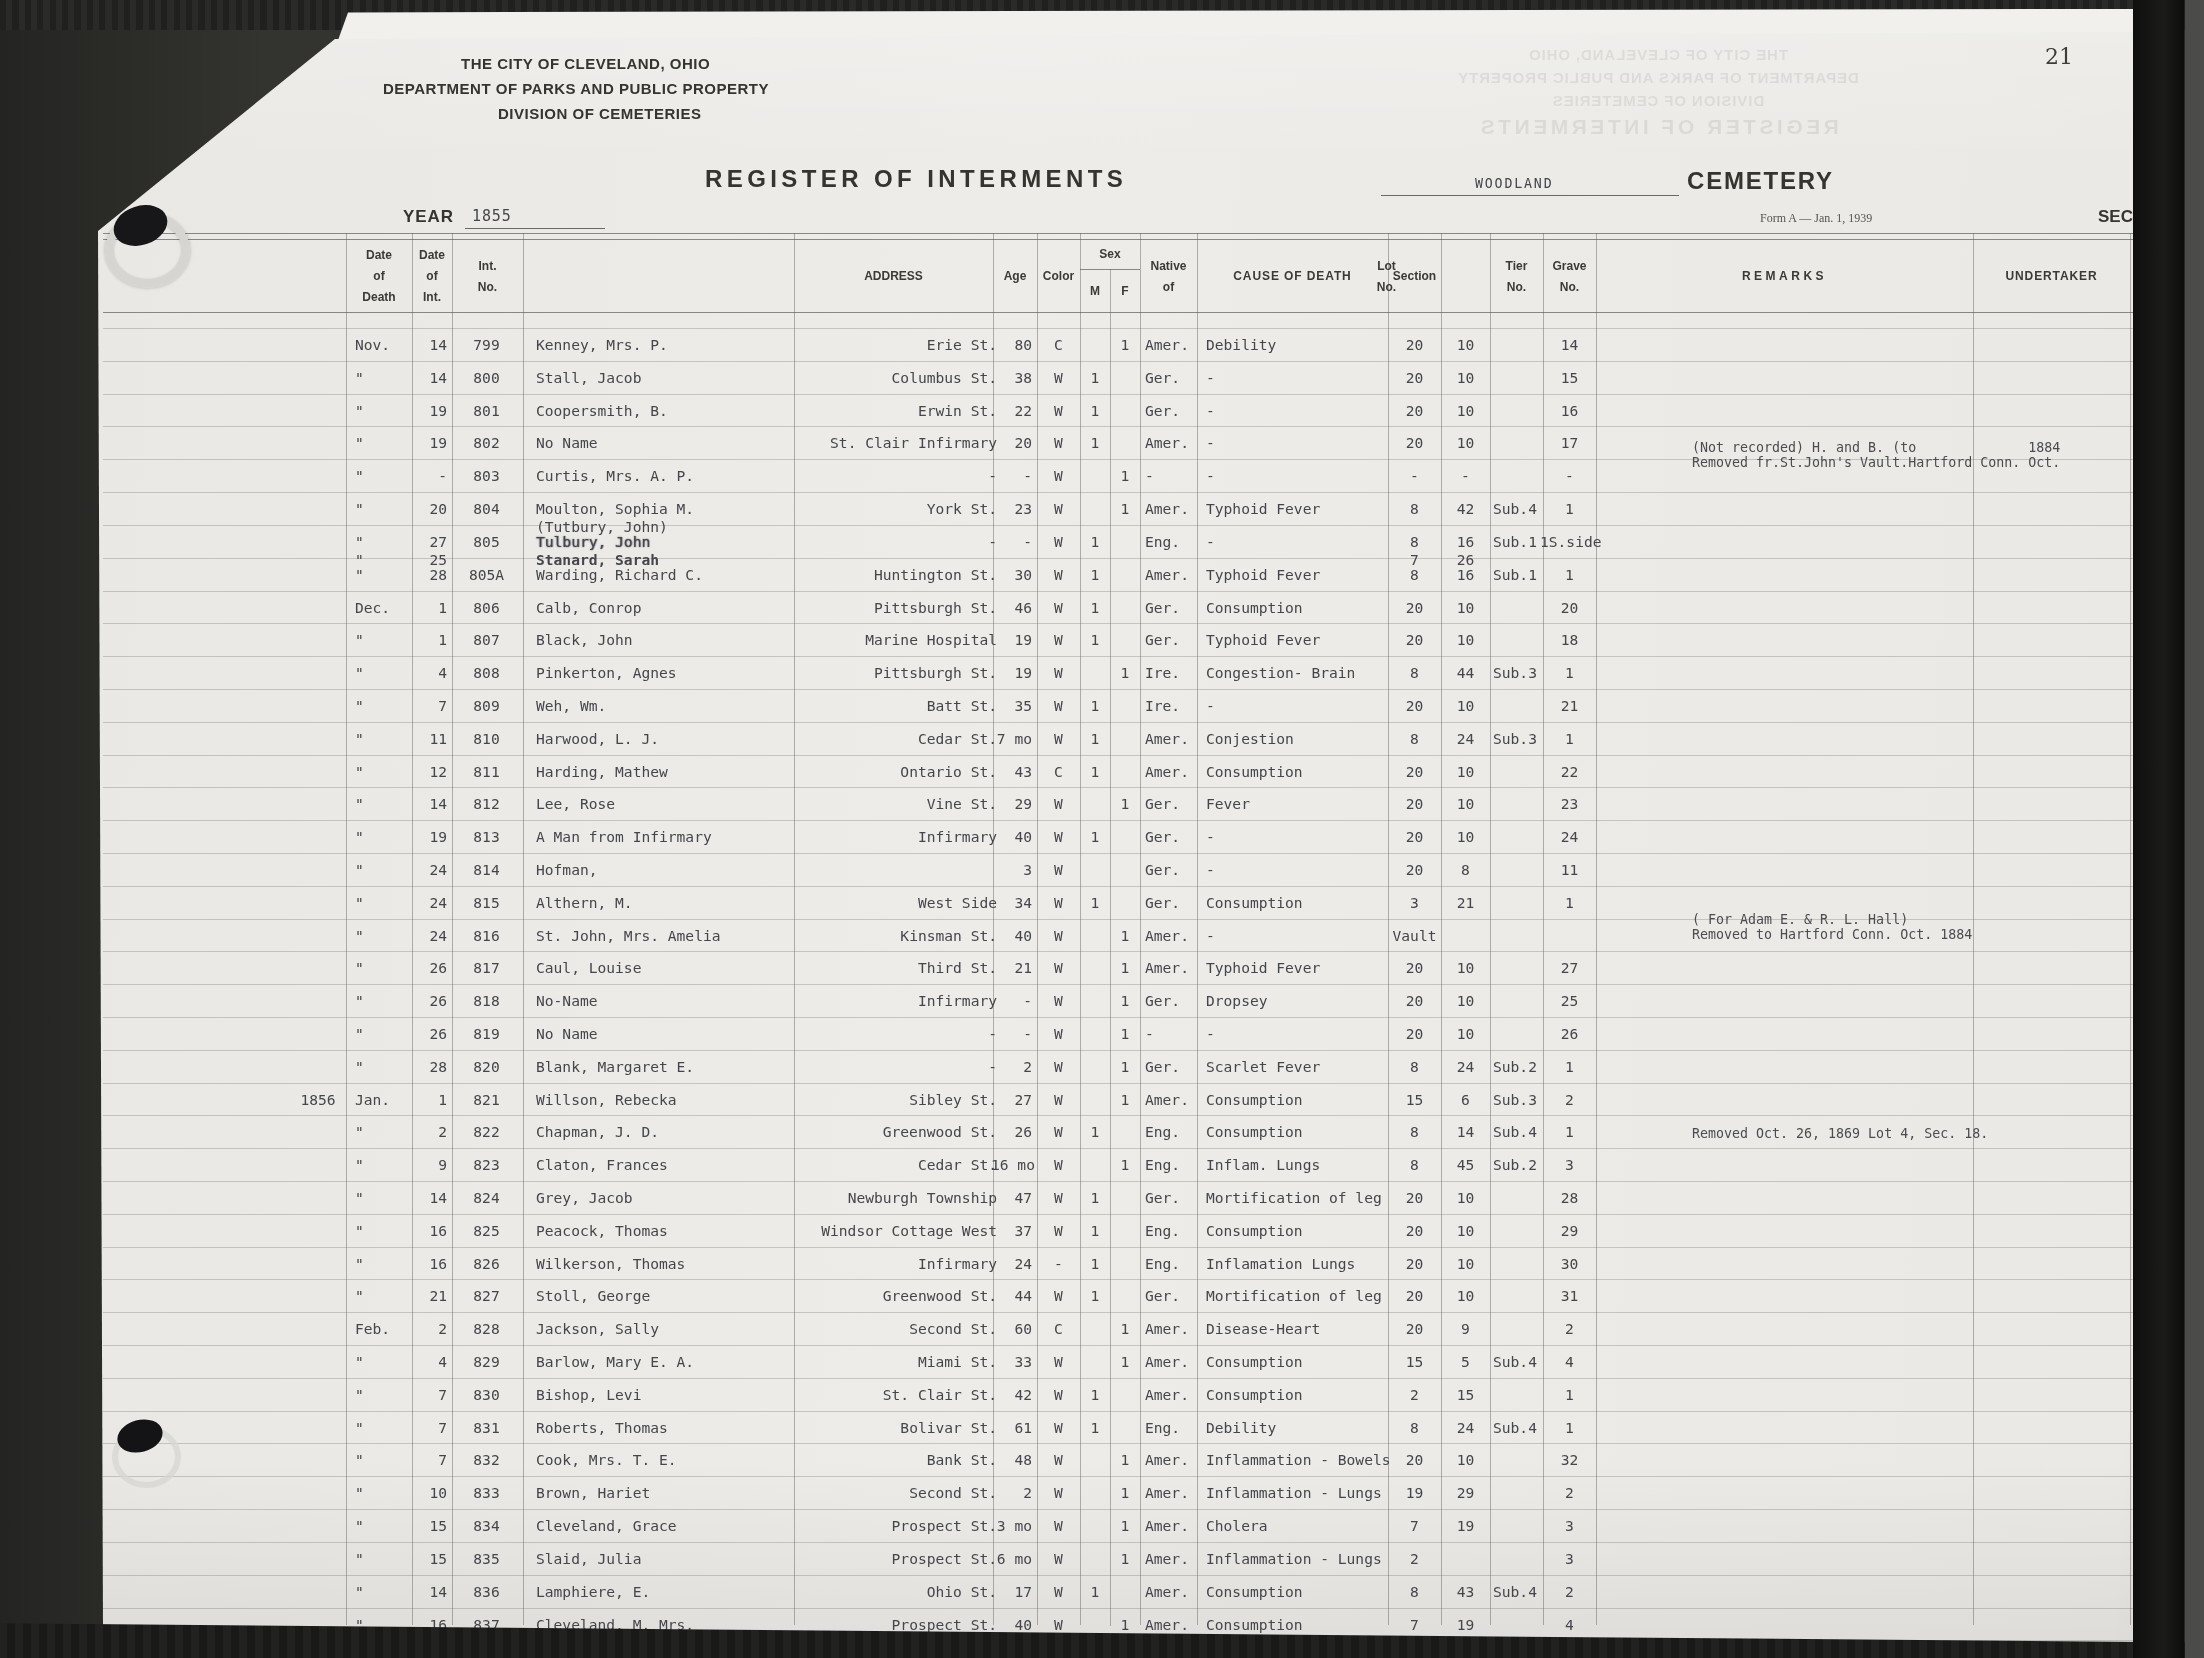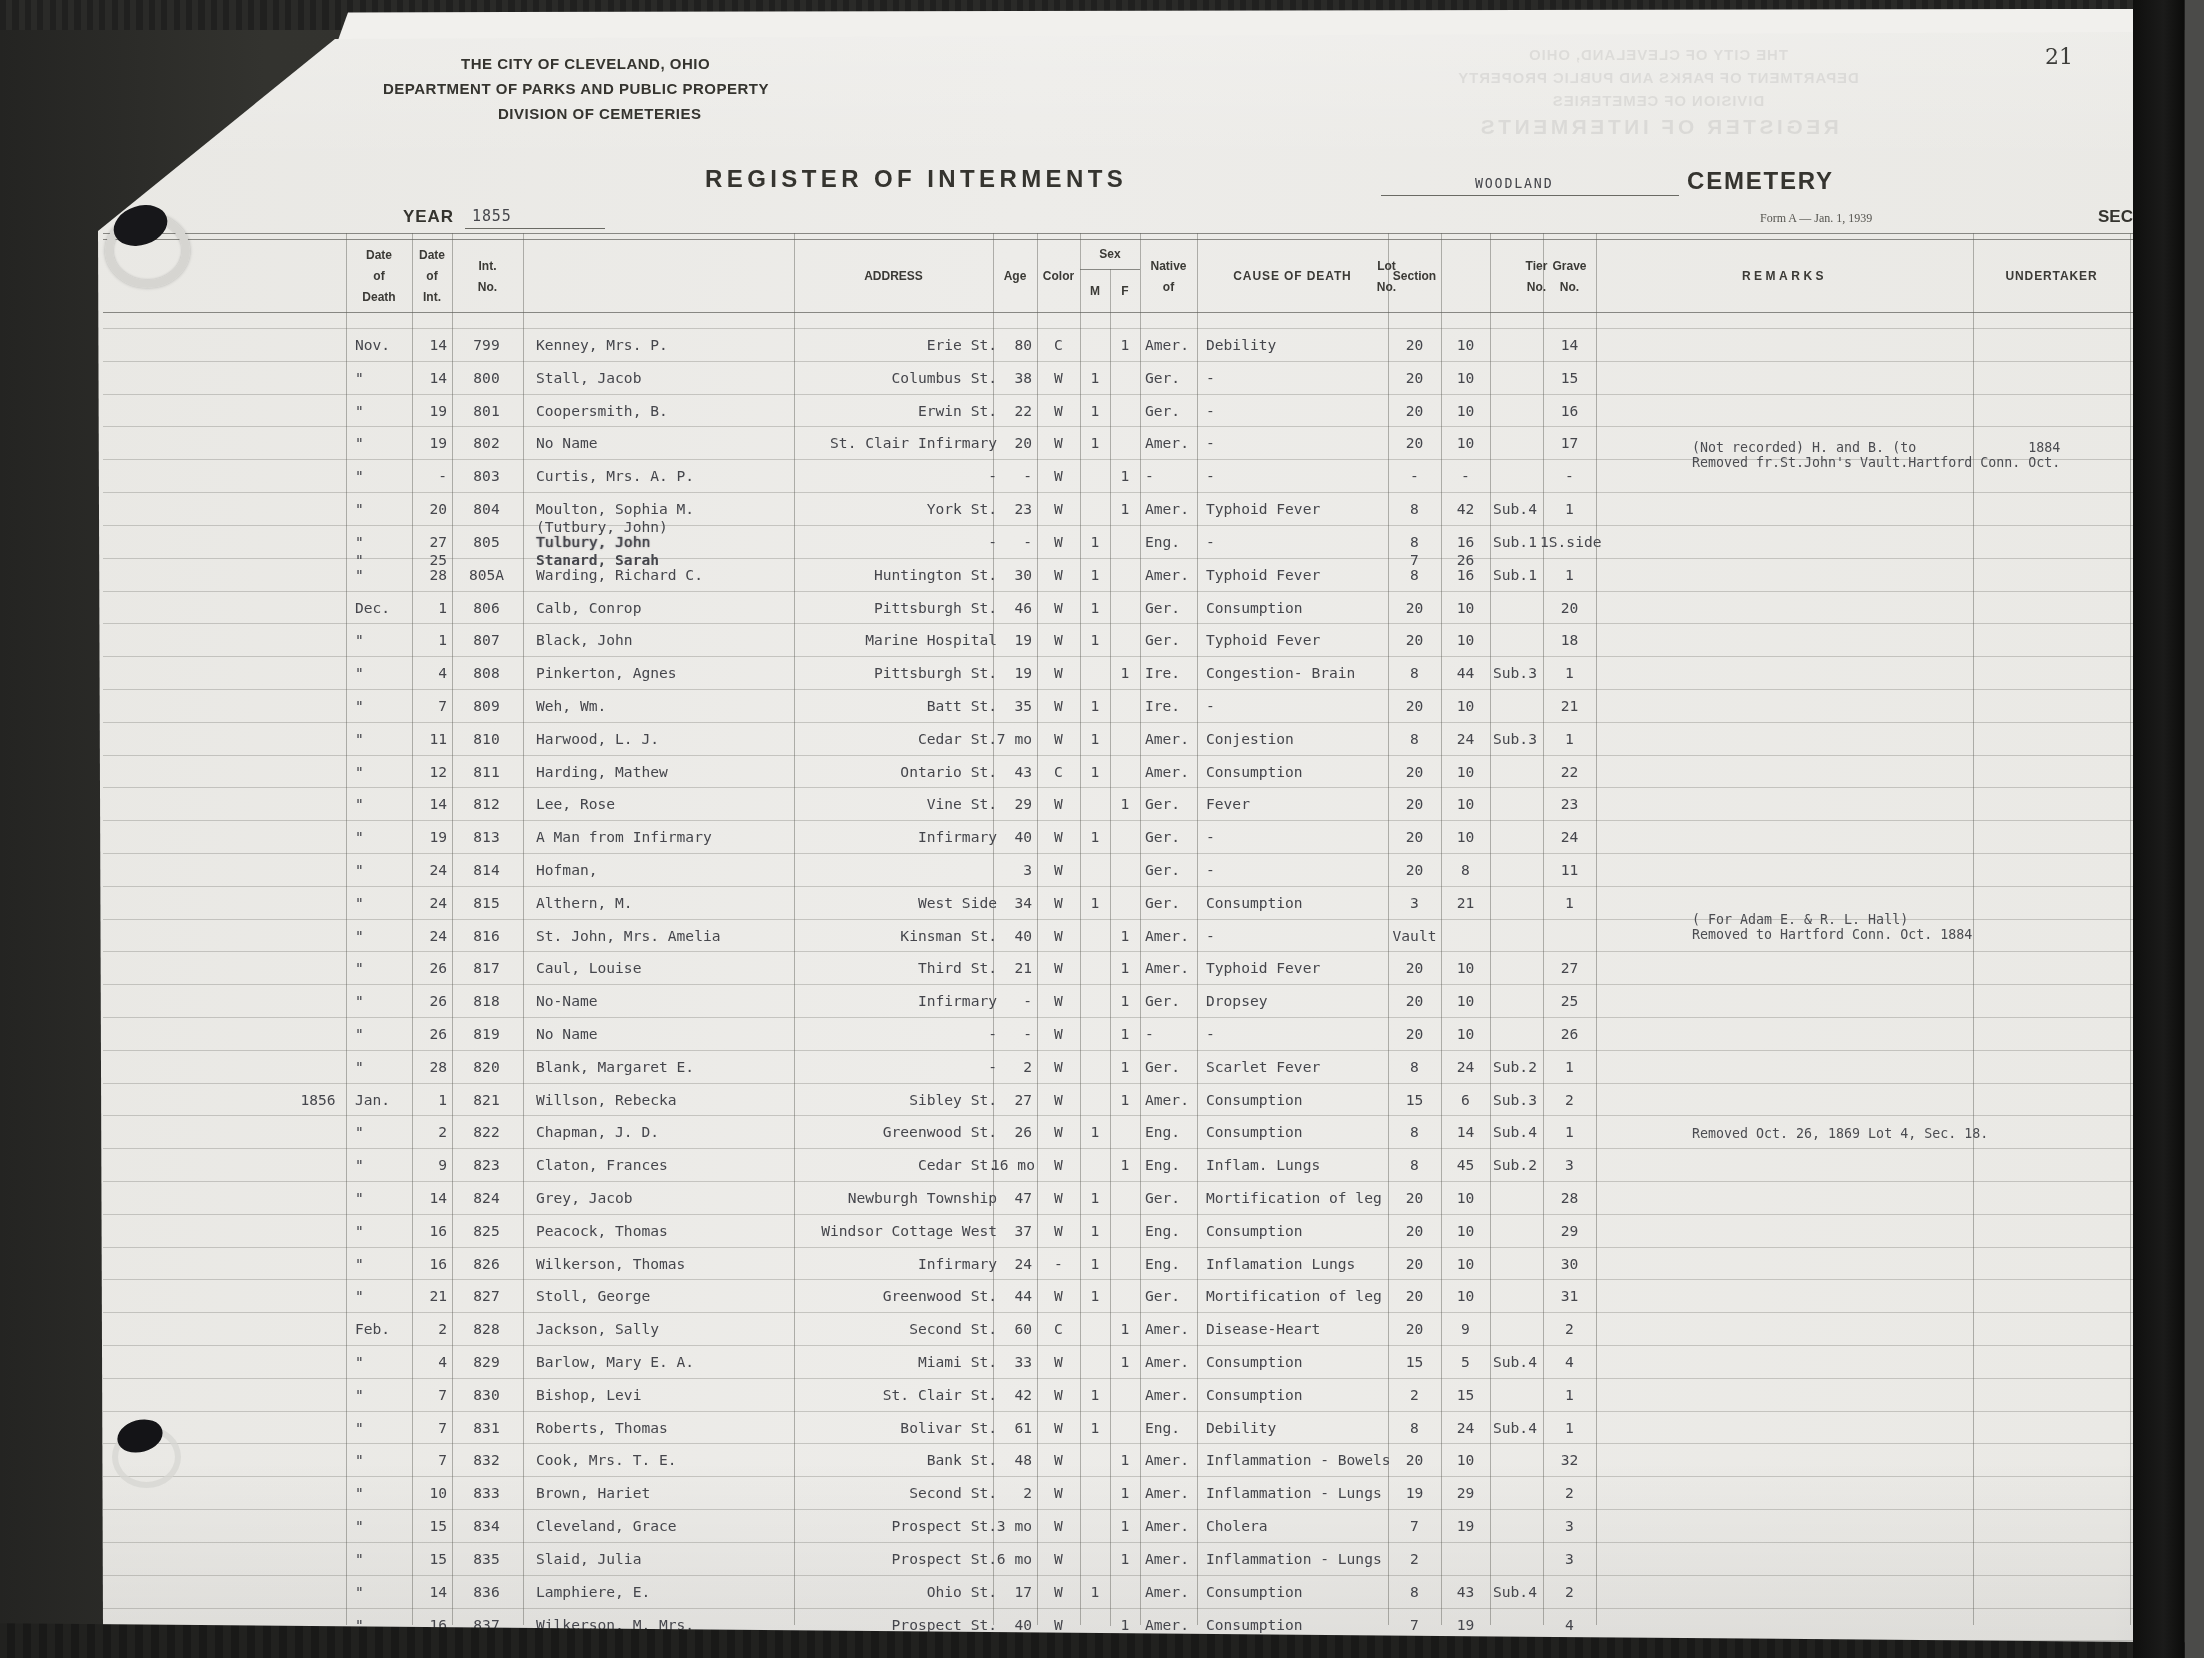--- a/index.html
+++ b/index.html
@@ -44,21 +44,21 @@
 
   .hc{position:absolute;top:240px;height:72px;display:flex;flex-direction:column;align-items:center;
       justify-content:center;font-weight:bold;font-size:12px;color:#3b3a36;line-height:14px;gap:7px;text-align:center;}
   .hc-death{left:346px;width:66px;}   .hc-int{left:412px;width:40px;}
   .hc-intno{left:452px;width:71px;}   .hc-name{left:523px;width:270px;}
   .hc-addr{left:794px;width:199px;}   .hc-age{left:993px;width:44px;}
   .hc-color{left:1037px;width:43px;}  .hc-sex{left:1080px;width:60px;top:240px;height:28px;}
   .hc-m{left:1080px;width:30px;top:269px;height:43px;} .hc-f{left:1110px;width:30px;top:269px;height:43px;}
   .hc-native{left:1140px;width:57px;} .hc-cause{left:1197px;width:191px;letter-spacing:0.9px;text-align:right;}
   .hc-section{left:1388px;width:53px;}.hc-lot{left:1362px;width:49px;}
-  .hc-tier{left:1490px;width:53px;padding-left:20px;}   .hc-grave{left:1543px;width:53px;}
+  .hc-tier{left:1490px;width:53px;}   .hc-grave{left:1543px;width:53px;}
   .hc-remarks{left:1596px;width:377px;letter-spacing:3.5px;}
   .hc-undertaker{left:1973px;width:157px;letter-spacing:0.9px;}
 
   .row{position:absolute;left:0;width:2204px;height:33px;}
   .cell{position:absolute;top:0;height:33px;line-height:33px;font-size:14.6px;white-space:pre;
         font-family:"DejaVu Sans Mono","Liberation Mono",monospace;color:#45464c;}
   .c-yr{left:293px;width:50px;text-align:center;}
   .c-dth{left:355px;width:57px;}
   .c-dd{left:410px;width:37px;text-align:right;}
   .c-no{left:450px;width:73px;text-align:center;}
@@ -830,21 +830,21 @@
           <span class="cell c-cause">Consumption</span>
           <span class="cell c-sec">8</span>
           <span class="cell c-lot">43</span>
           <span class="cell c-tier">Sub.4</span>
           <span class="cell c-grv">2</span>
         </div>
         <div class="row" style="top: 1608px;">
           <span class="cell c-dth">"</span>
           <span class="cell c-dd">16</span>
           <span class="cell c-no">837</span>
-          <span class="cell c-name">Wilkerson, M. Mrs.</span>
+          <span class="cell c-name">Cleveland, M. Mrs.</span>
           <span class="cell c-addr">Prospect St.</span>
           <span class="cell c-age">40</span>
           <span class="cell c-color">W</span>
           <span class="cell c-f">1</span>
           <span class="cell c-nat">Amer.</span>
           <span class="cell c-cause">Consumption</span>
           <span class="cell c-sec">7</span>
           <span class="cell c-lot">19</span>
           <span class="cell c-grv">4</span>
         </div>

